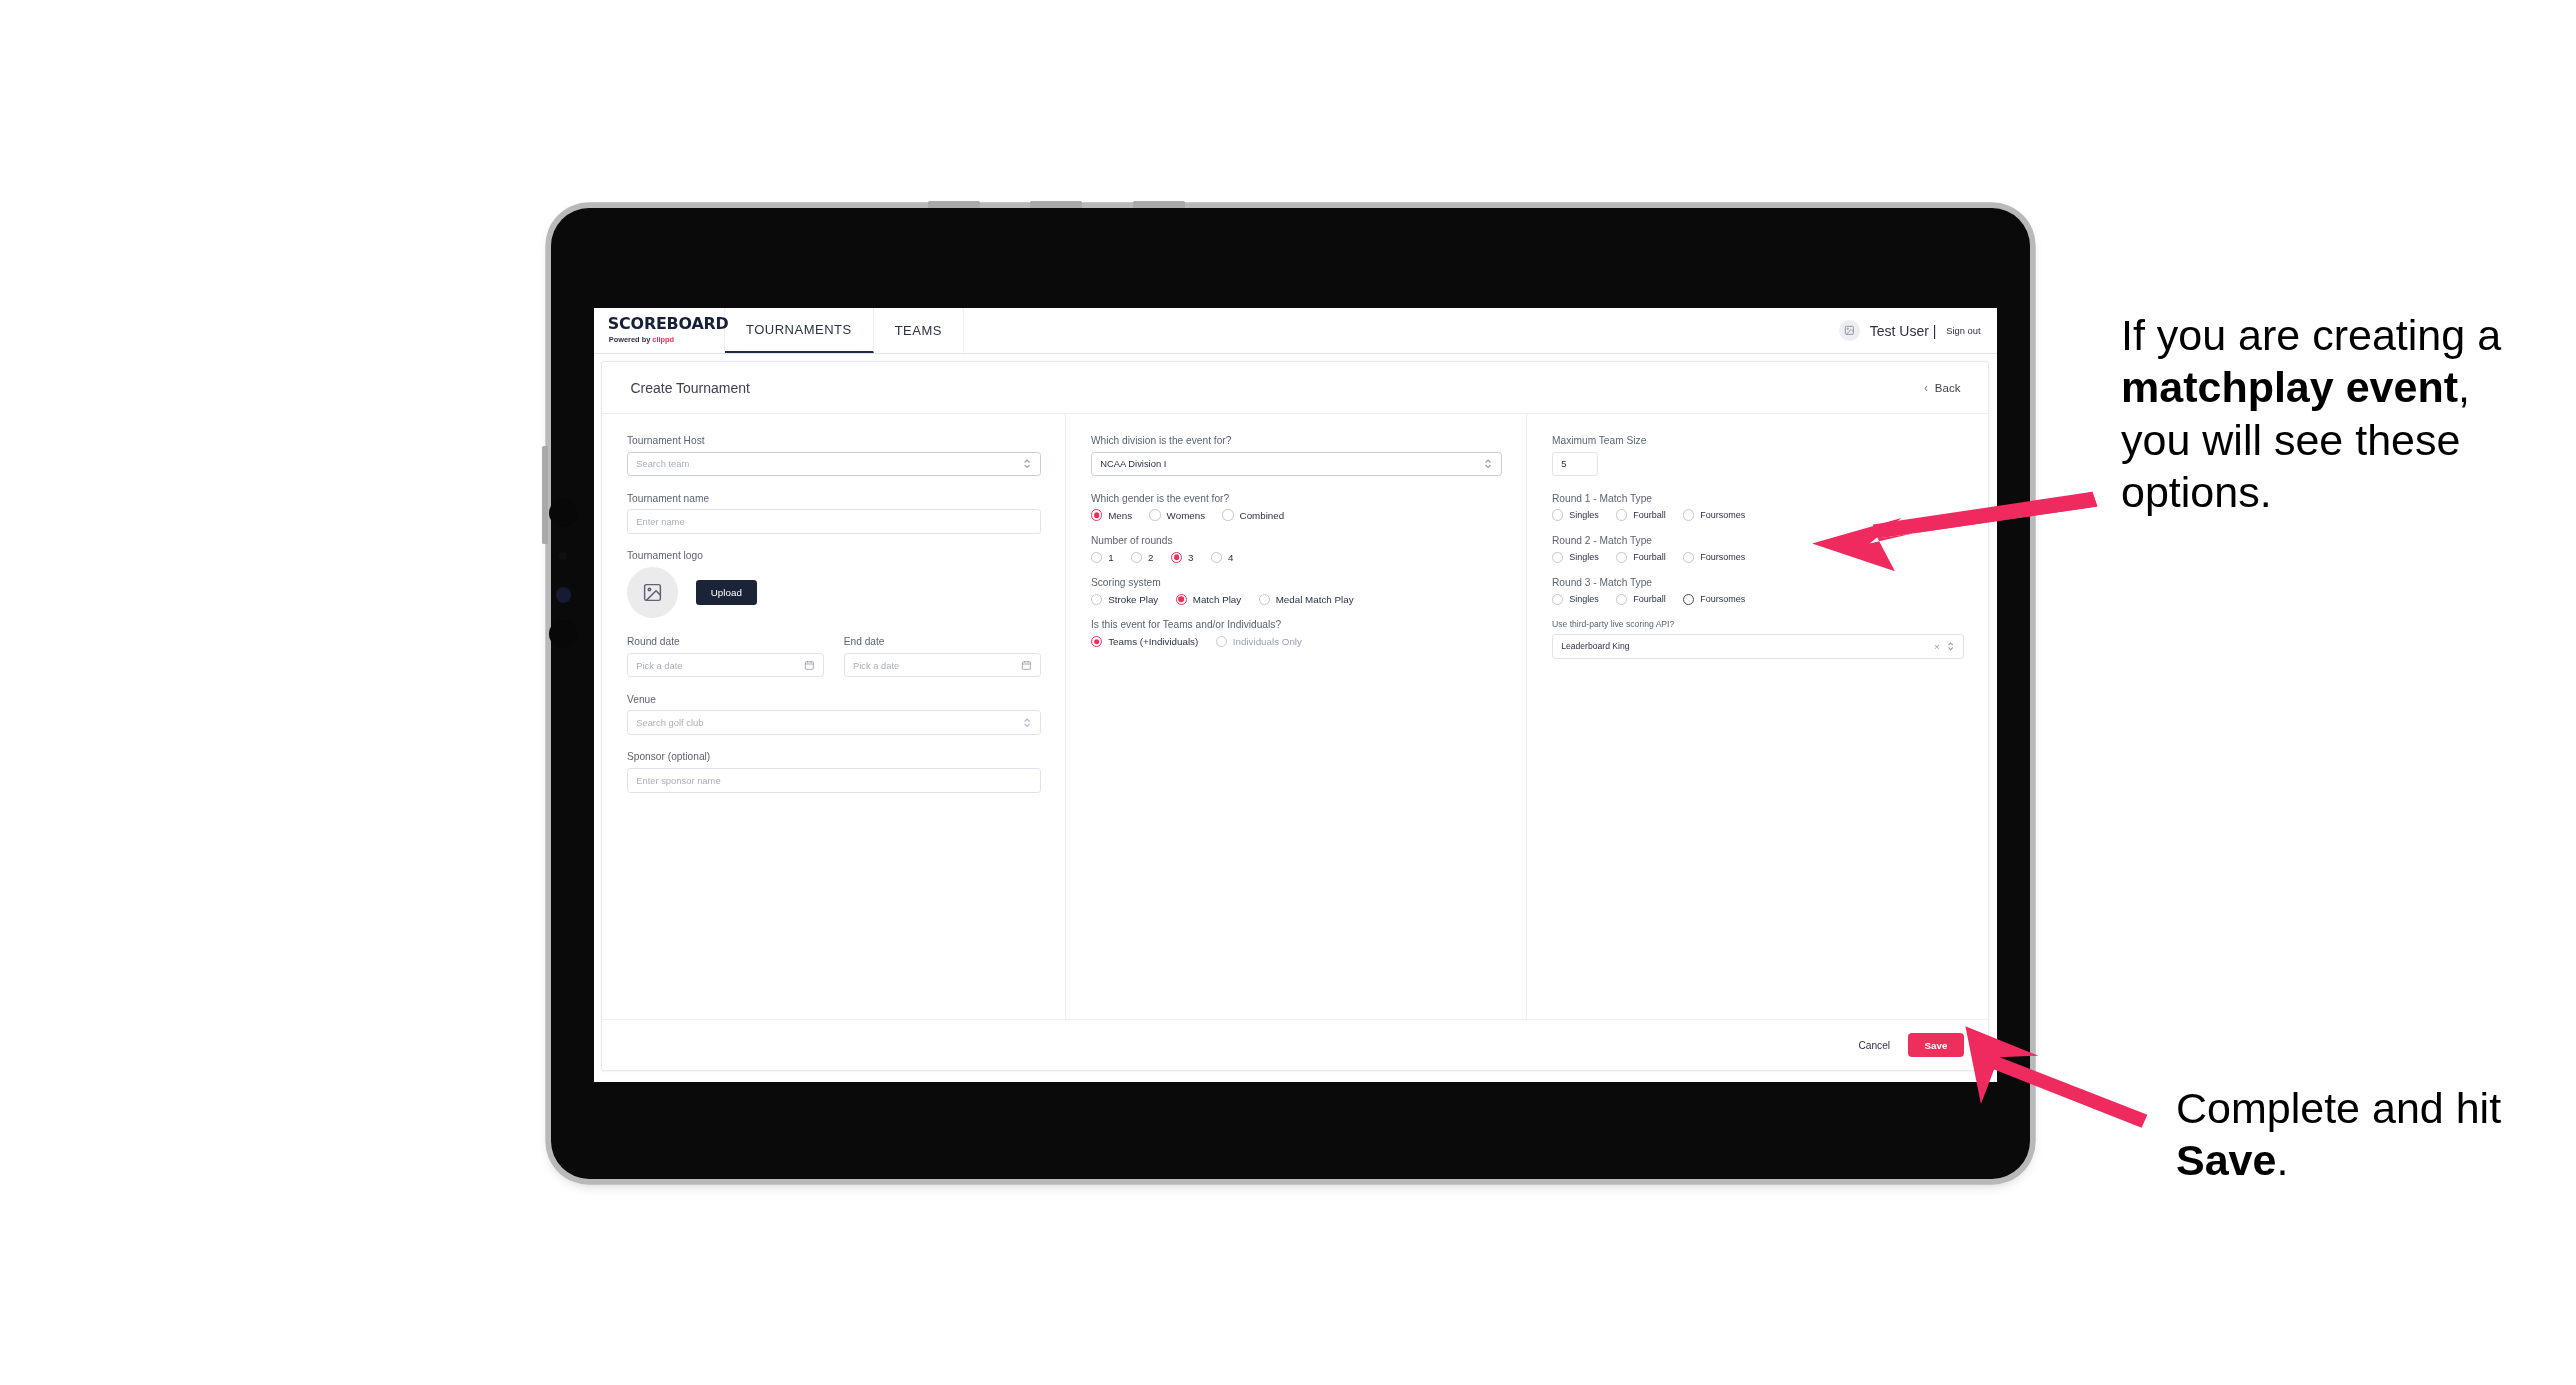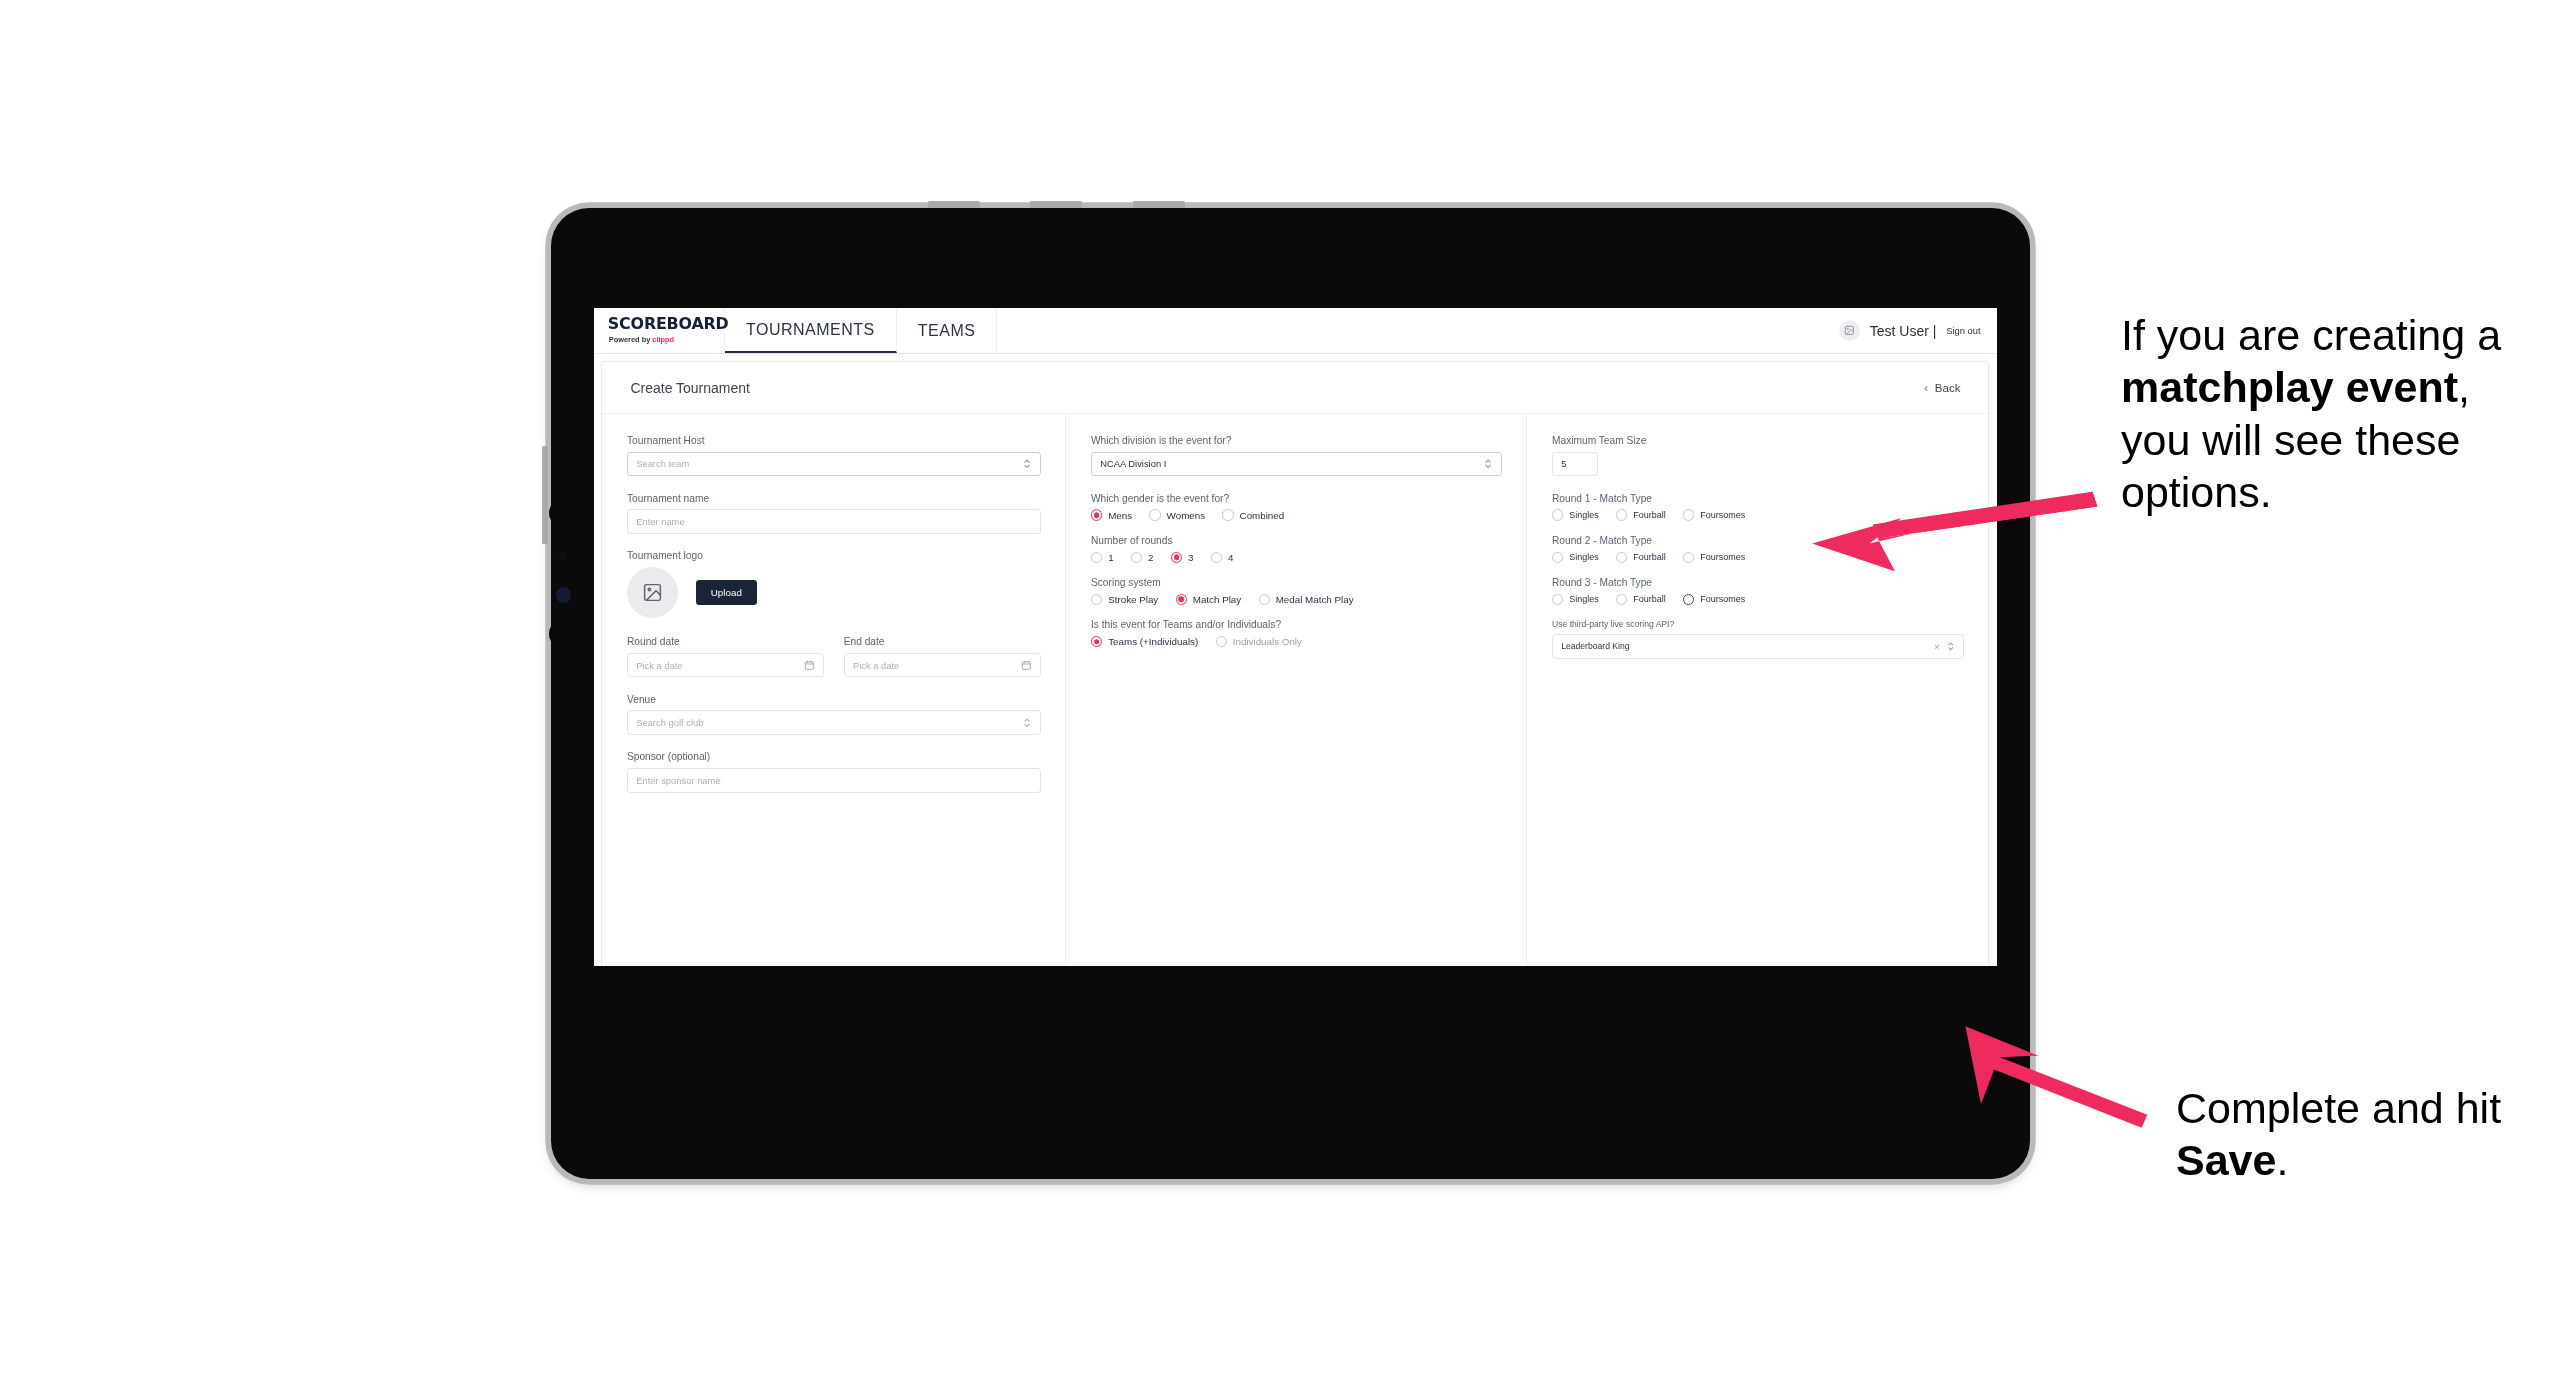--- a/index.html
+++ b/index.html
@@ -26,21 +26,21 @@
   #cam-lens { left: 4.9px; top: 379px; width: 15.6px; height: 15.6px; background:#141b33; }
   #cam-b { left: -1.6px; top: 412px; width: 28px; height: 28px; }
   #top-notch-a { position:absolute; left: 377px; top: -7.4px; width: 52px; height: 7.4px; background:#a9a9ab; border-radius: 1.6px 1.6px 0 0;}
   #top-notch-b { position:absolute; left: 479px; top: -7.4px; width: 52px; height: 7.4px; background:#a9a9ab; border-radius: 1.6px 1.6px 0 0;}
   #top-notch-c { position:absolute; left: 582px; top: -7.4px; width: 52px; height: 7.4px; background:#a9a9ab; border-radius: 1.6px 1.6px 0 0;}
   #left-vol { position:absolute; left: -9px; top: 238px; width: 5.7px; height: 98px; background:#a9a9ab; border-radius: 1.6px 0 0 1.6px; }
 
   
   #screen {
     position: absolute; left: 43px; top: 100px;
-    width: 1403px; height: 658px;
+    width: 1403px; height: 774px;
     background: #ffffff;
     overflow: hidden;
   }
 
   
   #appbar {
     position: relative; height: 46px; background: #ffffff;
     border-bottom: 0.8px solid #e2e5ea;
     display: flex; align-items: stretch;
   }
@@ -51,21 +51,21 @@
   #brand .wordmark {
     font-family: "DejaVu Sans", sans-serif;
     font-weight: 700; font-size: 15.6px; letter-spacing: -0.2px;
     color: #17203a; line-height: 1;
     transform: scaleX(1.02);
   }
   #brand .sub { font-size: 7.4px; color: #2d3348; margin-top: 3.3px; font-weight:600; }
   #brand .sub em { font-style: normal; color: #ef2f5b; font-weight: 700; }
   .navtab {
     display:flex; align-items:center; padding: 0 21px;
-    font-size: 16px; letter-spacing: 0.5px; color: #2b3246; font-weight: 500;
+    font-size: 13px; letter-spacing: 0.5px; color: #2b3246; font-weight: 500;
     border-right: 0.8px solid #edeff2; cursor: pointer;
   }
   .navtab.active { border-bottom: 2.5px solid #1f2a44; }
   #appbar-spacer { flex: 1; }
   #userbox { display:flex; align-items:center; gap: 9.8px; padding-right: 16.4px; }
   #avatar {
     width: 21px; height: 21px; border-radius: 50%; background: #edeef1;
     display:flex; align-items:center; justify-content:center; color:#838a96;
   }
   #username { font-size: 14px; color: #2b3246; }

